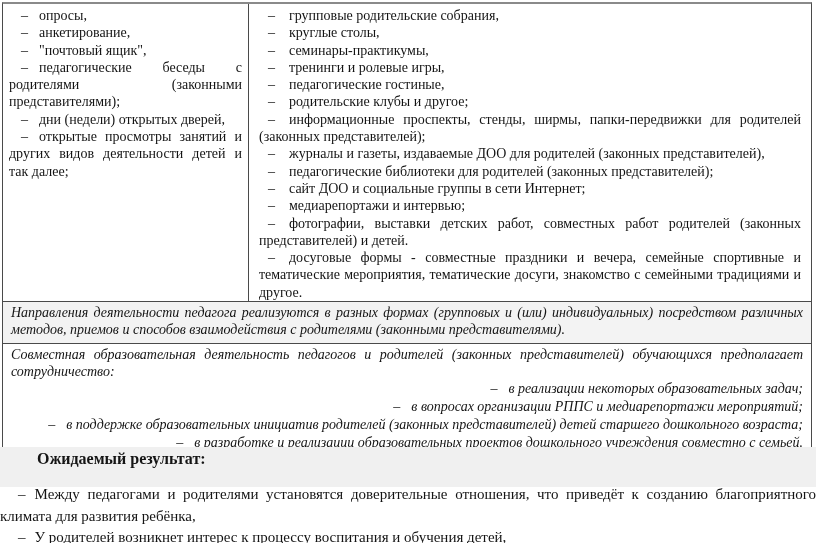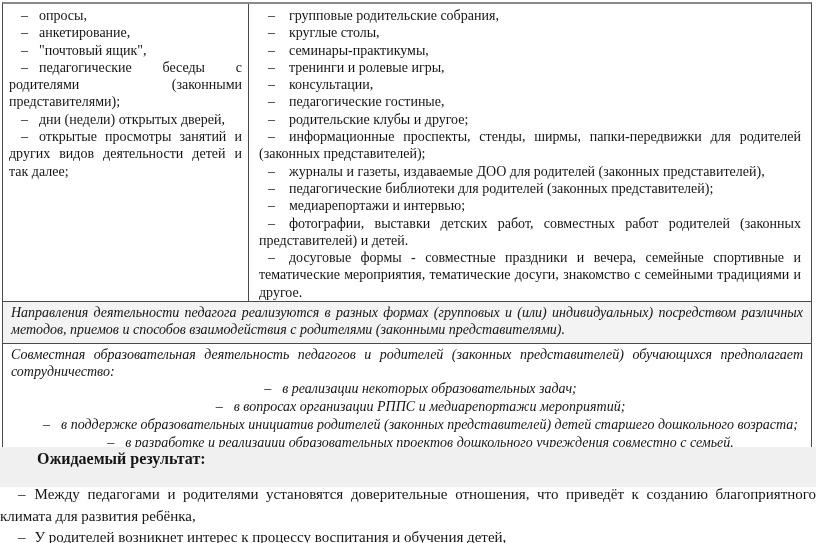--- a/index.html
+++ b/index.html
@@ -20,21 +20,21 @@
   .doc-table p{margin:0;font-size:14px;line-height:17.3px;}
   .li{text-align:justify;text-indent:12px;}
   .cell-right .li{text-indent:9px;}
   .dash{display:inline;}
   .tab{display:inline-block;width:11px;}
   .tab-w{display:inline-block;width:14px;}
   
   .row2{border-top:1px solid #4a4a4a;background:#f3f3f3;padding:2px 8px 4px 8px;}
   .row3{border-top:1px solid #4a4a4a;padding:2px 8px 5px 8px;}
   .row2 p,.row3 p{font-style:italic;text-align:justify;}
-  .row3 .li{text-indent:27px;text-align:center;line-height:18px;}
+  .row3 .li{text-indent:27px;text-align:right;line-height:18px;}
   .seg{font-style:italic;}
   .b{font-weight:normal;}
   
   .band{
     position:absolute;left:0;top:447px;width:816px;height:40px;background:#f0f0f0;
   }
   .band p{
     margin:0;font-size:16px;line-height:23px;font-weight:bold;padding-left:37px;
   }
   .outro{position:absolute;left:0;top:484px;width:816px;}
@@ -52,26 +52,26 @@
       <p class="li"><span class="dash">–</span><span class="tab"></span><span>"почтовый ящик",</span></p>
       <p class="li"><span class="dash">–</span><span class="tab"></span><span>педагогические беседы с родителями (законными представителями);</span></p>
       <p class="li"><span class="dash">–</span><span class="tab"></span><span>дни (недели) открытых дверей,</span></p>
       <p class="li"><span class="dash">–</span><span class="tab"></span><span>открытые просмотры занятий и других видов деятельности детей и так далее;</span></p>
     </div>
     <div class="cell cell-right">
       <p class="li"><span class="dash">–</span><span class="tab-w"></span><span>групповые родительские собрания,</span></p>
       <p class="li"><span class="dash">–</span><span class="tab-w"></span><span>круглые столы,</span></p>
       <p class="li"><span class="dash">–</span><span class="tab-w"></span><span>семинары-практикумы,</span></p>
       <p class="li"><span class="dash">–</span><span class="tab-w"></span><span>тренинги и ролевые игры,</span></p>
-      <p class="li"><span class="dash">–</span><span class="tab-w"></span><span>консультации,</span></p>
       <p class="li"><span class="dash">–</span><span class="tab-w"></span><span>педагогические гостиные,</span></p>
       <p class="li"><span class="dash">–</span><span class="tab-w"></span><span>родительские клубы и другое;</span></p>
       <p class="li"><span class="dash">–</span><span class="tab-w"></span><span>информационные проспекты, стенды, ширмы, папки-передвижки для родителей (законных представителей);</span></p>
       <p class="li"><span class="dash">–</span><span class="tab-w"></span><span>журналы и газеты, издаваемые ДОО для родителей (законных представителей),</span></p>
       <p class="li"><span class="dash">–</span><span class="tab-w"></span><span>педагогические библиотеки для родителей (законных представителей);</span></p>
+      <p class="li"><span class="dash">–</span><span class="tab-w"></span><span>сайт ДОО и социальные группы в сети Интернет;</span></p>
       <p class="li"><span class="dash">–</span><span class="tab-w"></span><span>медиарепортажи и интервью;</span></p>
       <p class="li"><span class="dash">–</span><span class="tab-w"></span><span>фотографии, выставки детских работ, совместных работ родителей (законных представителей) и детей.</span></p>
       <p class="li"><span class="dash">–</span><span class="tab-w"></span><span>досуговые формы - совместные праздники и вечера, семейные спортивные и тематические мероприятия, тематические досуги, знакомство с семейными традициями и другое.</span></p>
     </div>
   </div>
 
   <div class="row2">
     <p><span class="seg">Направления деятельности педагога </span><span class="seg b">реализуются в разных формах (групповых и (или) индивидуальных) </span><span class="seg">посредством </span><span class="seg b">различных методов, приемов и способов взаимодействия </span><span class="seg">с родителями (законными представителями).</span></p>
   </div>
 

